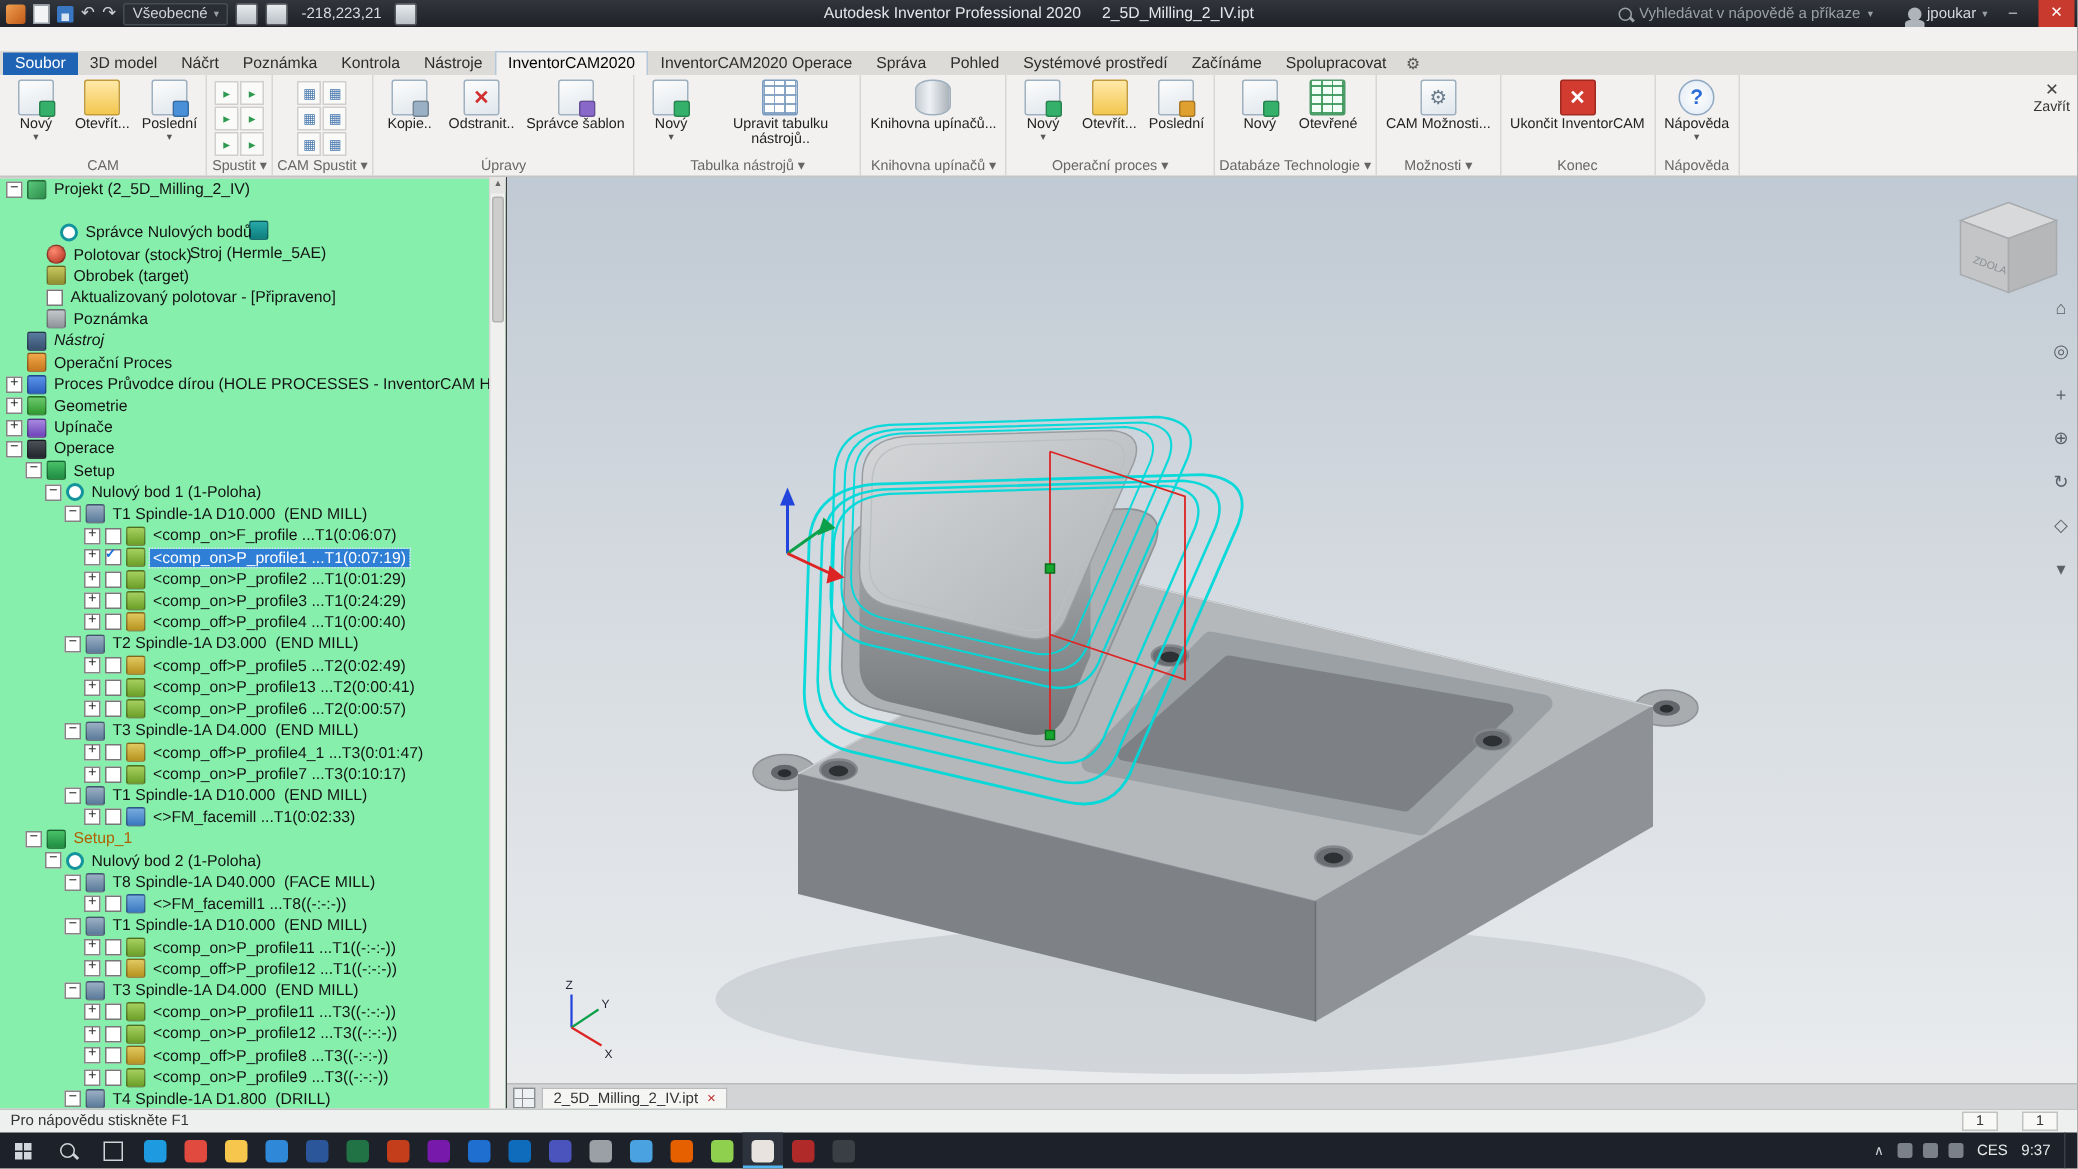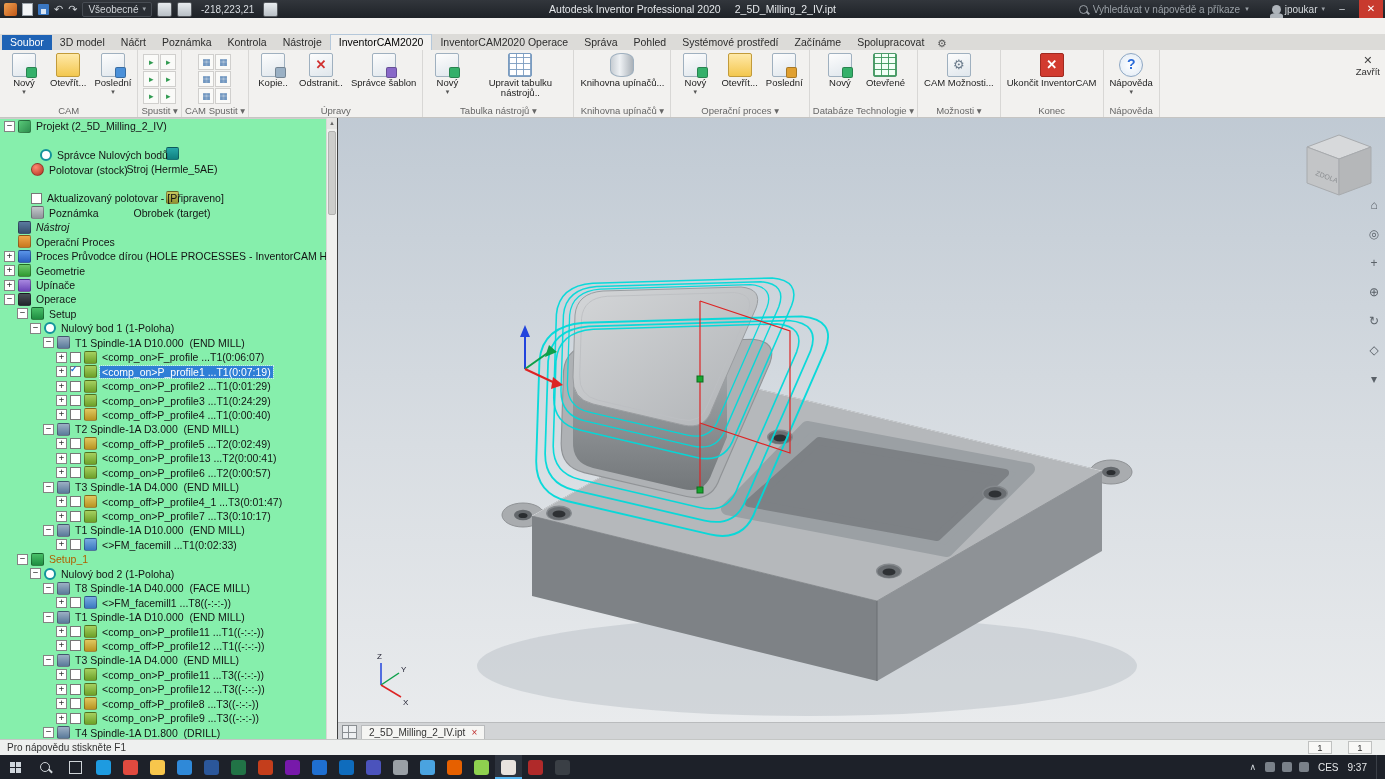--- a/index.html
+++ b/index.html
@@ -386,21 +386,21 @@
         <div class="trow" style="padding-left: 26px;">
           <span class="exp hid"></span>
           <span class="ti ti-zeromgr"></span>
           <span class="tlbl">Správce Nulových bodů</span>
         </div>
         <div class="trow" style="padding-left: 17px;">
           <span class="exp hid"></span>
           <span class="ti ti-stock"></span>
           <span class="tlbl">Polotovar (stock)</span>
         </div>
-        <div class="trow" style="padding-left: 17px; flex-direction: column;">
+        <div class="trow" style="padding-left: 17px;">
           <span class="exp hid"></span>
           <span class="ti ti-target"></span>
           <span class="tlbl">Obrobek (target)</span>
         </div>
         <div class="trow" style="padding-left: 17px;">
           <span class="exp hid"></span>
           <span class="cb"></span>
           <span class="tlbl">Aktualizovaný polotovar - [Připraveno]</span>
         </div>
         <div class="trow" style="padding-left: 17px;">

